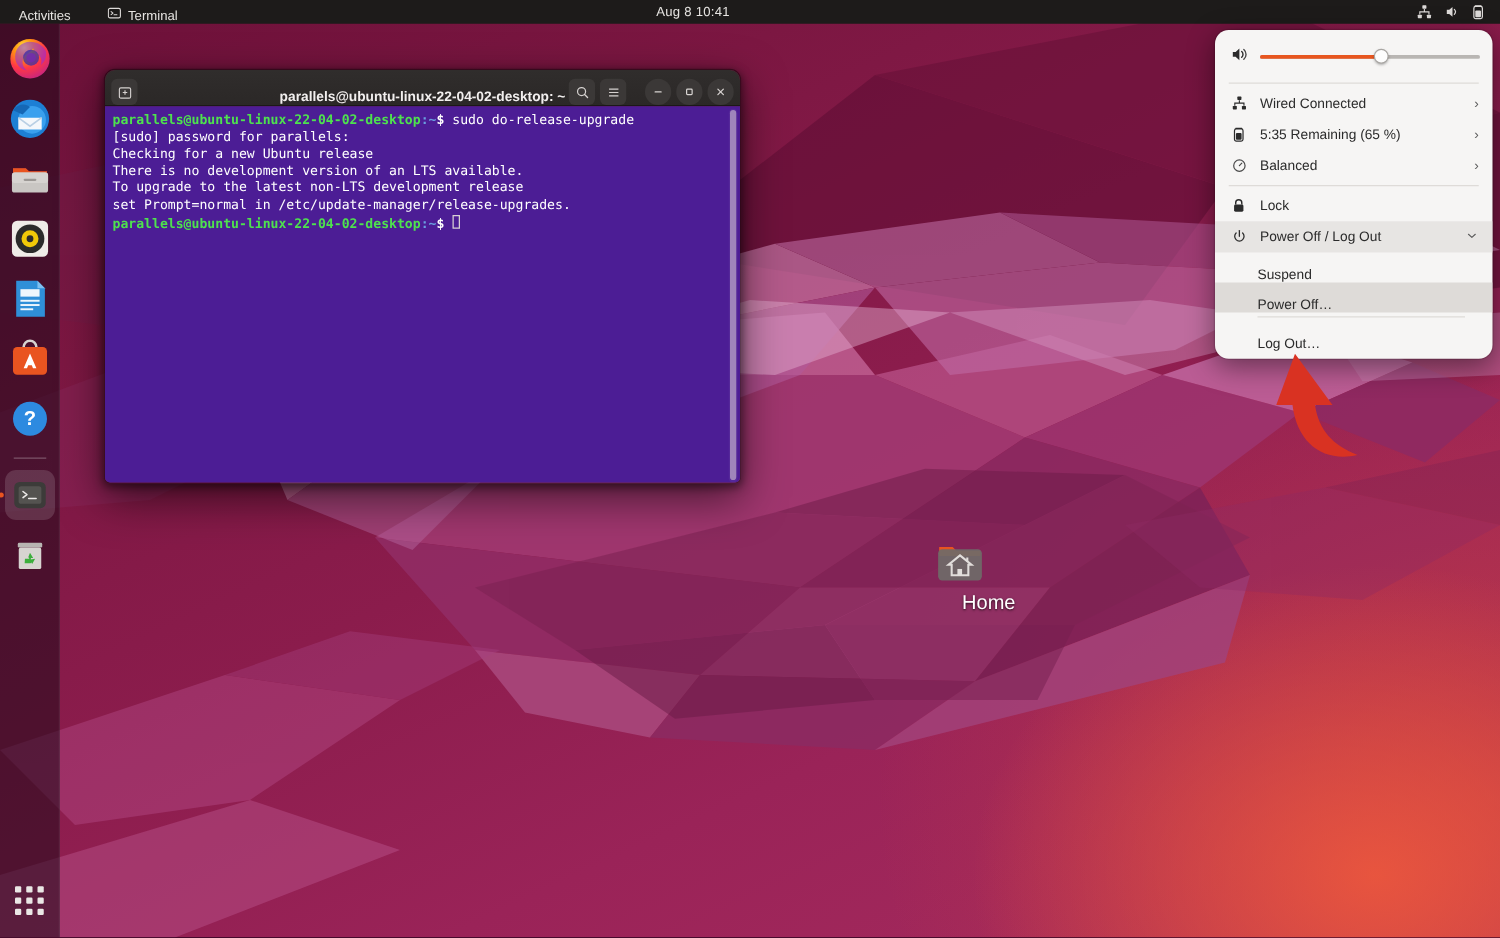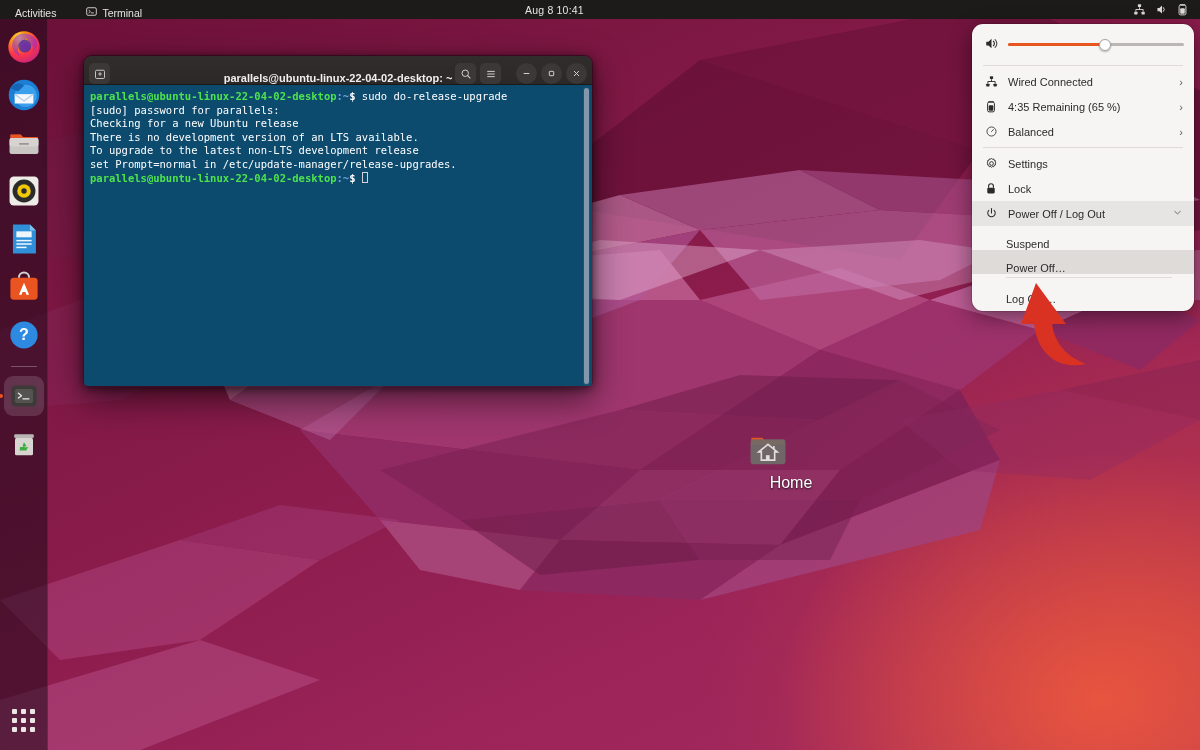--- a/index.html
+++ b/index.html
@@ -77,21 +77,21 @@
   .hdr-btn {
     width:21px; height:21px; border-radius:5px; background:#3b3837;
     display:flex; align-items:center; justify-content:center; color:#d6d2d0;
     font-size:11px; z-index:2; cursor:default;
   }
   .hdr-right { position:absolute; right:5px; display:flex; align-items:center; gap:4px; z-index:2; }
   .hdr-right .gap { width:7px; }
   .circ { width:21px; height:21px; border-radius:50%; background:#3b3837; display:flex; align-items:center; justify-content:center; color:#d8d4d2; font-size:10px; }
 
   #term-body {
-    height:303px; background:#0c4a6e; position:relative;
+    height:303px; background:#4c1d95; position:relative;
     padding:5px 8px 0 6px; overflow:hidden;
   }
   #term-text {
     font-family:"DejaVu Sans Mono","Liberation Mono",monospace;
     font-size:10.5px; line-height:13.6px; white-space:pre; color:#ffffff;
   }
   .t-user { color:#4ee24e; font-weight:bold; }
   .t-path { color:#6a9fe0; font-weight:bold; }
   .t-dollar { color:#ffffff; font-weight:bold; }
   .t-plain { color:#ffffff; }
@@ -462,46 +462,37 @@
     </div>
 
     <div class="sm-row">
       <span class="ic">
         <svg width="10" height="13" viewBox="0 0 12 16">
           <rect x="2.6" y="1.4" width="6.8" height="1.3" rx=".4" fill="#2b2b2b"></rect>
           <rect x="1.8" y="2.6" width="8.4" height="12" rx="1.8" fill="none" stroke="#2b2b2b" stroke-width="1.2"></rect>
           <rect x="3.2" y="6.6" width="5.6" height="6.6" rx="1" fill="#2b2b2b"></rect>
         </svg>
       </span>
-      <span class="txt">4:35 Remaining (65 %)</span>
+      <span class="txt">5:35 Remaining (65 %)</span>
       <span class="chev">›</span>
     </div>
 
     <div class="sm-row">
       <span class="ic">
         <svg width="13" height="13" viewBox="0 0 16 16">
           <circle cx="8" cy="8" r="5.6" fill="none" stroke="#4a4a4a" stroke-width="1.2"></circle>
           <path d="M8 8 L10.4 5.6" fill="none" stroke="#4a4a4a" stroke-width="1.2" stroke-linecap="round"></path>
         </svg>
       </span>
       <span class="txt">Balanced</span>
       <span class="chev">›</span>
     </div>
 
     <div class="sm-sep"></div>
 
-    <div class="sm-row">
-      <span class="ic">
-        <svg width="13" height="13" viewBox="0 0 16 16">
-          <path d="M8 1.6 l1.1 1.2 1.6-.4 .5 1.6 1.6 .5 -.4 1.6 1.2 1.1 -1.2 1.1 .4 1.6 -1.6 .5 -.5 1.6 -1.6-.4 -1.1 1.2 -1.1-1.2 -1.6 .4 -.5-1.6 -1.6-.5 .4-1.6 -1.2-1.1 1.2-1.1 -.4-1.6 1.6-.5 .5-1.6 1.6 .4 Z" fill="none" stroke="#2b2b2b" stroke-width="1.15" stroke-linejoin="round"></path>
-          <circle cx="8" cy="8" r="2.3" fill="none" stroke="#2b2b2b" stroke-width="1.15"></circle>
-        </svg>
-      </span>
-      <span class="txt">Settings</span>
-    </div>
 
     <div class="sm-row">
       <span class="ic">
         <svg width="12" height="13" viewBox="0 0 14 16">
           <path d="M4 7 V5.2 a3 3 0 0 1 6 0 V7" fill="none" stroke="#2b2b2b" stroke-width="1.4"></path>
           <rect x="2.4" y="7" width="9.2" height="7" rx="1.4" fill="#2b2b2b"></rect>
         </svg>
       </span>
       <span class="txt">Lock</span>
     </div>

